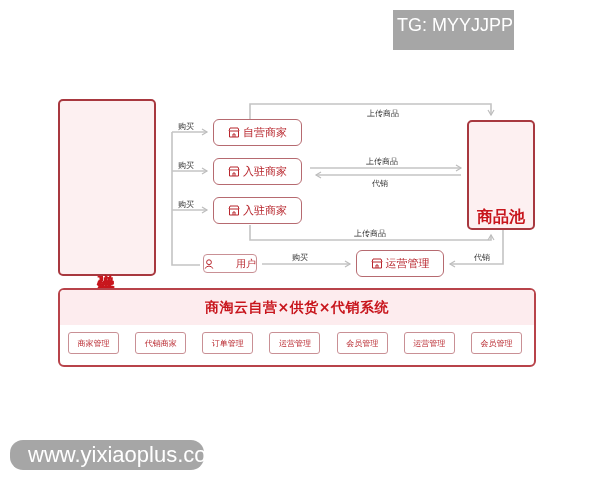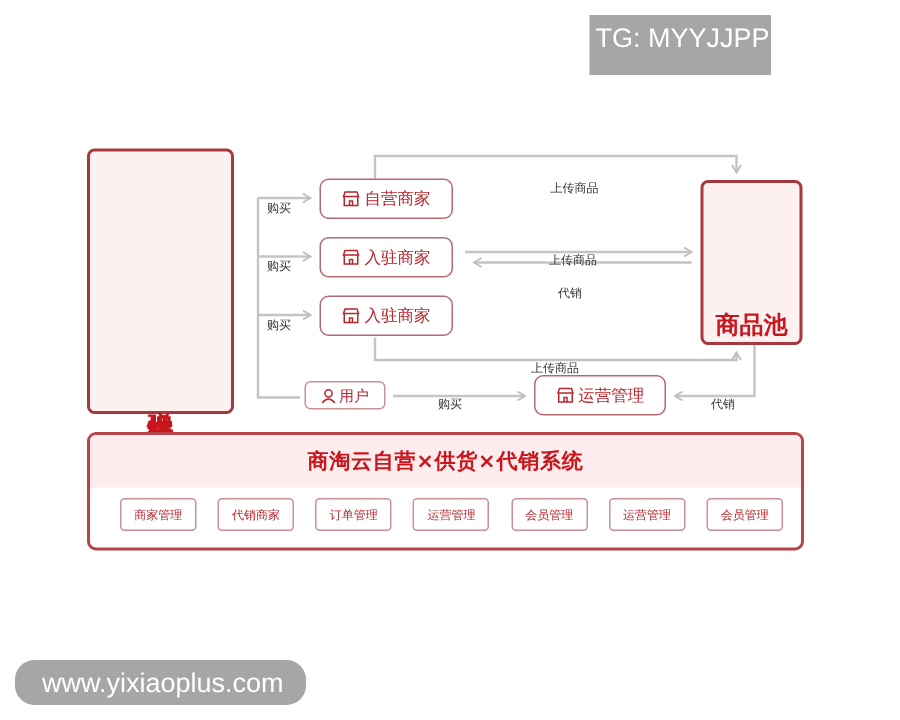--- a/index.html
+++ b/index.html
@@ -1,48 +1,48 @@
 <!DOCTYPE html>
 <html><head>
 <meta charset="utf-8">
 <style>
   * { box-sizing: border-box; margin: 0; padding: 0; }
   html, body { width: 600px; height: 480px; background: #ffffff; overflow: hidden; }
   body { position: relative; font-family: "DejaVu Sans", "Liberation Sans", sans-serif; color: #c0272d; }
 
   .wm { position: absolute; background: #a6a6a6; color: #ffffff; font-family: "Liberation Sans", "DejaVu Sans", sans-serif; }
   .wm-top { left: 393px; top: 10px; width: 121px; height: 40px; font-size: 18px; line-height: 30px; padding-left: 4px; }
-  .wm-bottom { left: 10px; top: 440px; width: 194px; height: 30px; font-size: 18px; line-height: 30px; padding-left: 18px; border-radius: 13px; }
+  .wm-bottom { left: 10px; top: 440px; width: 194px; height: 30px; font-size: 22px; line-height: 30px; padding-left: 18px; border-radius: 13px; }
 
   .svgwrap { position: absolute; left: 0; top: 0; width: 600px; height: 480px; }
 
   .box { position: absolute; border: 1.5px solid #b8434a; border-radius: 5px; background: #fff; display: flex; align-items: center; justify-content: center; }
   .box.pink { background: #fdf0f1; align-items: flex-end; }
 
   .front { left: 58px; top: 99px; width: 98px; height: 177px; border-width: 2px; border-color: #a8383f; }
   .front-text { writing-mode: vertical-rl; text-orientation: upright; font-size: 17px; font-weight: bold; color: #c8161d; letter-spacing: 2px; }
 
   .pool { left: 467px; top: 120px; width: 68px; height: 110px; border-width: 2px; border-color: #a8383f; }
   .pool-text { font-size: 16px; font-weight: bold; color: #c8161d; }
 
   .merchant { height: 27px; width: 89px; font-size: 11px; color: #b8262d; border-color: #b66a70; border-radius: 6px; }
   .m1 { left: 213px; top: 119px; }
   .m2 { left: 213px; top: 158px; }
   .m3 { left: 213px; top: 197px; }
   .m4 { left: 356px; top: 250px; width: 88px; }
-  .user { left: 203px; top: 254px; width: 54px; height: 19px; font-size: 10px; color: #b8262d; border-color: #c99095; border-radius: 4px; }
+  .user { left: 203px; top: 254px; width: 54px; height: 19px; font-size: 10px; color: #b8262d; border-color: #c99095; border-radius: 4px; justify-content: space-between; }
 
   .icon-shop { display: inline-block; width: 12px; height: 11px; margin-right: 3px; vertical-align: middle; }
   .icon-user { display: inline-block; width: 10px; height: 10px; margin-right: 2px; vertical-align: middle; }
 
-  .lbl { position: absolute; font-size: 8px; color: #333; white-space: nowrap; margin-top: 12px; }
+  .lbl { position: absolute; font-size: 8px; color: #333; white-space: nowrap; }
 
   .system { left: 58px; top: 288px; width: 478px; height: 79px; border: 2px solid #b8434a; border-radius: 6px; background: #fff; display: block; }
   .sys-head { height: 35px; background: #fdecee; border-radius: 4px 4px 0 0; display: flex; align-items: center; justify-content: center; font-size: 14px; font-weight: bold; color: #c8161d; letter-spacing: 0.5px; }
-  .modules { display: flex; justify-content: space-between; padding: 7px 12px 0 20px; }
+  .modules { display: flex; justify-content: space-between; padding: 7px 12px 0 8px; }
   .module { width: 51px; height: 22px; border: 1px solid #c99095; border-radius: 3px; font-size: 8px; color: #b8262d; display: flex; align-items: center; justify-content: center; background: #fff; }
 </style>
 </head>
 <body>
 
 <svg class="svgwrap" viewBox="0 0 600 480">
   <defs>
     <marker id="ah" markerWidth="8" markerHeight="8" refX="6" refY="4" orient="auto" markerUnits="userSpaceOnUse">
       <path d="M1,1 L6,4 L1,7" fill="none" stroke="#bdbdbd" stroke-width="1.2"></path>
     </marker>

